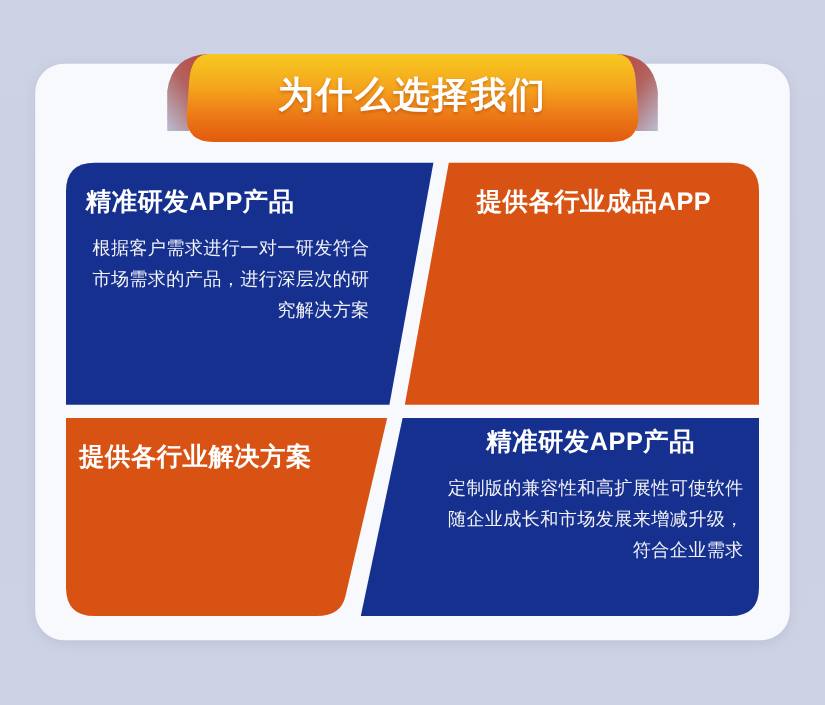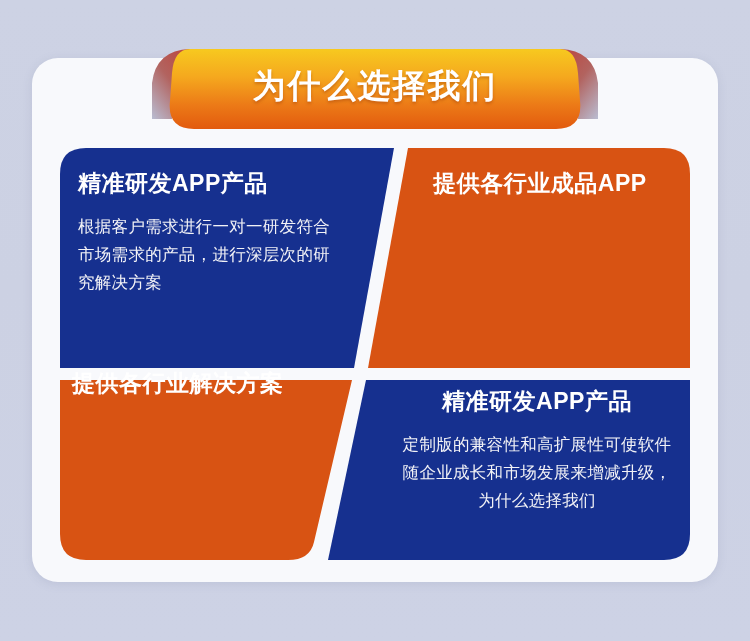--- a/index.html
+++ b/index.html
@@ -82,26 +82,27 @@
     margin: 0 0 14px 0;
     color: #ffffff;
   }
   .card-body {
     font-size: 16.5px;
     line-height: 1.72;
     letter-spacing: 0.3px;
     margin: 0;
     color: #f2f2f6;
     font-weight: 400;
+    text-align: right;
   }
 
   
   #tl-text { left: 46px;  top: 112px; width: 258px; text-align: left; }
   #tr-text { left: 372px; top: 112px; width: 272px; text-align: center; }
-  #bl-text { left: 40px;  top: 312px; width: 262px; text-align: left; }
+  #bl-text { left: 40px;  top: 344px; width: 262px; text-align: left; }
   #br-text { left: 366px; top: 330px; width: 278px; text-align: center; }
 
   #tr-text .card-title { text-align: center; }
   #br-text .card-title { text-align: center; }
 </style>
 </head>
 <body>
 
 <div id="stage">
 
@@ -155,21 +156,21 @@
     <div class="card-text" id="tr-text">
       <p class="card-title">提供各行业成品APP</p>
     </div>
 
     <div class="card-text" id="bl-text">
       <p class="card-title">提供各行业解决方案</p>
     </div>
 
     <div class="card-text" id="br-text">
       <p class="card-title">精准研发APP产品</p>
-      <p class="card-body">定制版的兼容性和高扩展性可使软件随企业成长和市场发展来增减升级，为什么选择我们</p>
+      <p class="card-body">定制版的兼容性和高扩展性可使软件随企业成长和市场发展来增减升级，符合企业需求</p>
     </div>
   </div>
 
   <div class="ribbon-wrap">
     <svg width="750" height="130" viewBox="0 0 750 130" xmlns="http://www.w3.org/2000/svg">
       <defs>
         <linearGradient id="ribGrad" x1="0" y1="0" x2="0" y2="1">
           <stop offset="0%" stop-color="#f7c91f"></stop>
           <stop offset="35%" stop-color="#f5a81e"></stop>
           <stop offset="70%" stop-color="#ec7a17"></stop>

